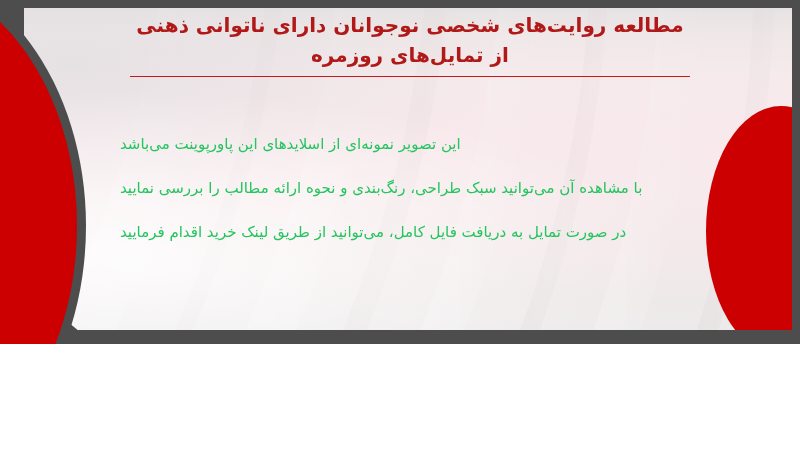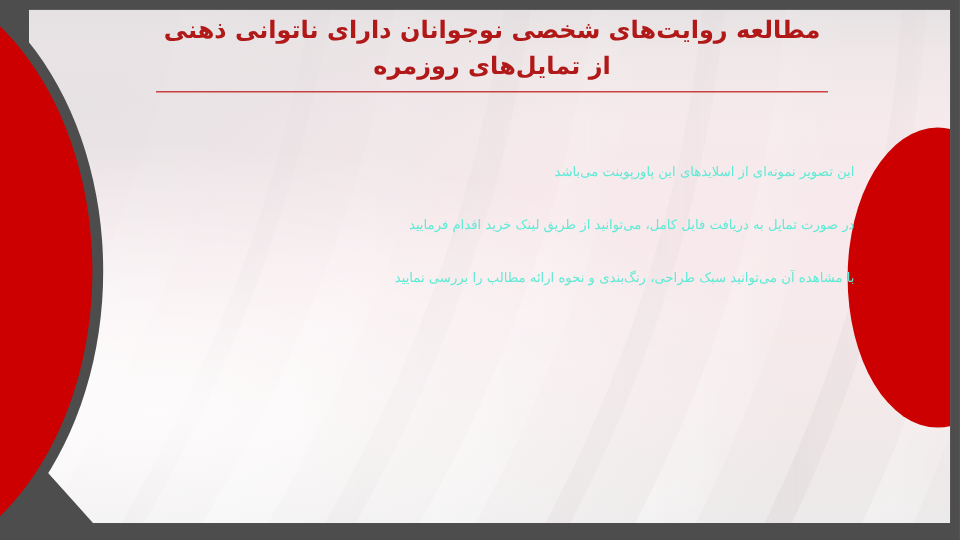--- a/index.html
+++ b/index.html
@@ -8,21 +8,21 @@
     padding: 0;
     background: #ffffff;
   }
   body {
     font-family: "DejaVu Sans", sans-serif;
   }
 
   .slide {
     position: relative;
     width: 800px;
-    height: 450px;
+    height: 344px;
     overflow: hidden;
     background: #4a4a4a;
     margin-left: 19px;
   }
 
   
   .frame-outer {
     position: absolute;
     inset: 0;
     background: #4d4d4d;
@@ -126,25 +126,25 @@
   .body-block {
     position: absolute;
     right: 88px;
     left: 120px;
     top: 122px;
     text-align: right;
     direction: rtl;
     z-index: 8;
   }
   .body-line {
-    color: #5eead4;
-    font-size: 11px;
+    color: #22c55e;
+    font-size: 15px;
     line-height: 44px;
     white-space: nowrap;
-    text-align: right;
+    text-align: left;
   }
 </style>
 </head>
 <body>
 
 <div class="slide">
 
   <div class="frame-outer"></div>
 
   <div class="content-panel">
@@ -183,17 +183,17 @@
 
   <div class="title-block">
     <div class="title-line">مطالعه روایت‌های شخصی نوجوانان دارای ناتوانی ذهنی</div>
     <div class="title-line">از تمایل‌های روزمره</div>
   </div>
 
   <div class="title-rule"></div>
 
   <div class="body-block">
     <div class="body-line">این تصویر نمونه‌ای از اسلایدهای این پاورپوینت می‌باشد</div>
+    <div class="body-line">با مشاهده آن می‌توانید سبک طراحی، رنگ‌بندی و نحوه ارائه مطالب را بررسی نمایید</div>
     <div class="body-line">در صورت تمایل به دریافت فایل کامل، می‌توانید از طریق لینک خرید اقدام فرمایید</div>
-    <div class="body-line">با مشاهده آن می‌توانید سبک طراحی، رنگ‌بندی و نحوه ارائه مطالب را بررسی نمایید</div>
   </div>
 
 </div>
 
 </body></html>

